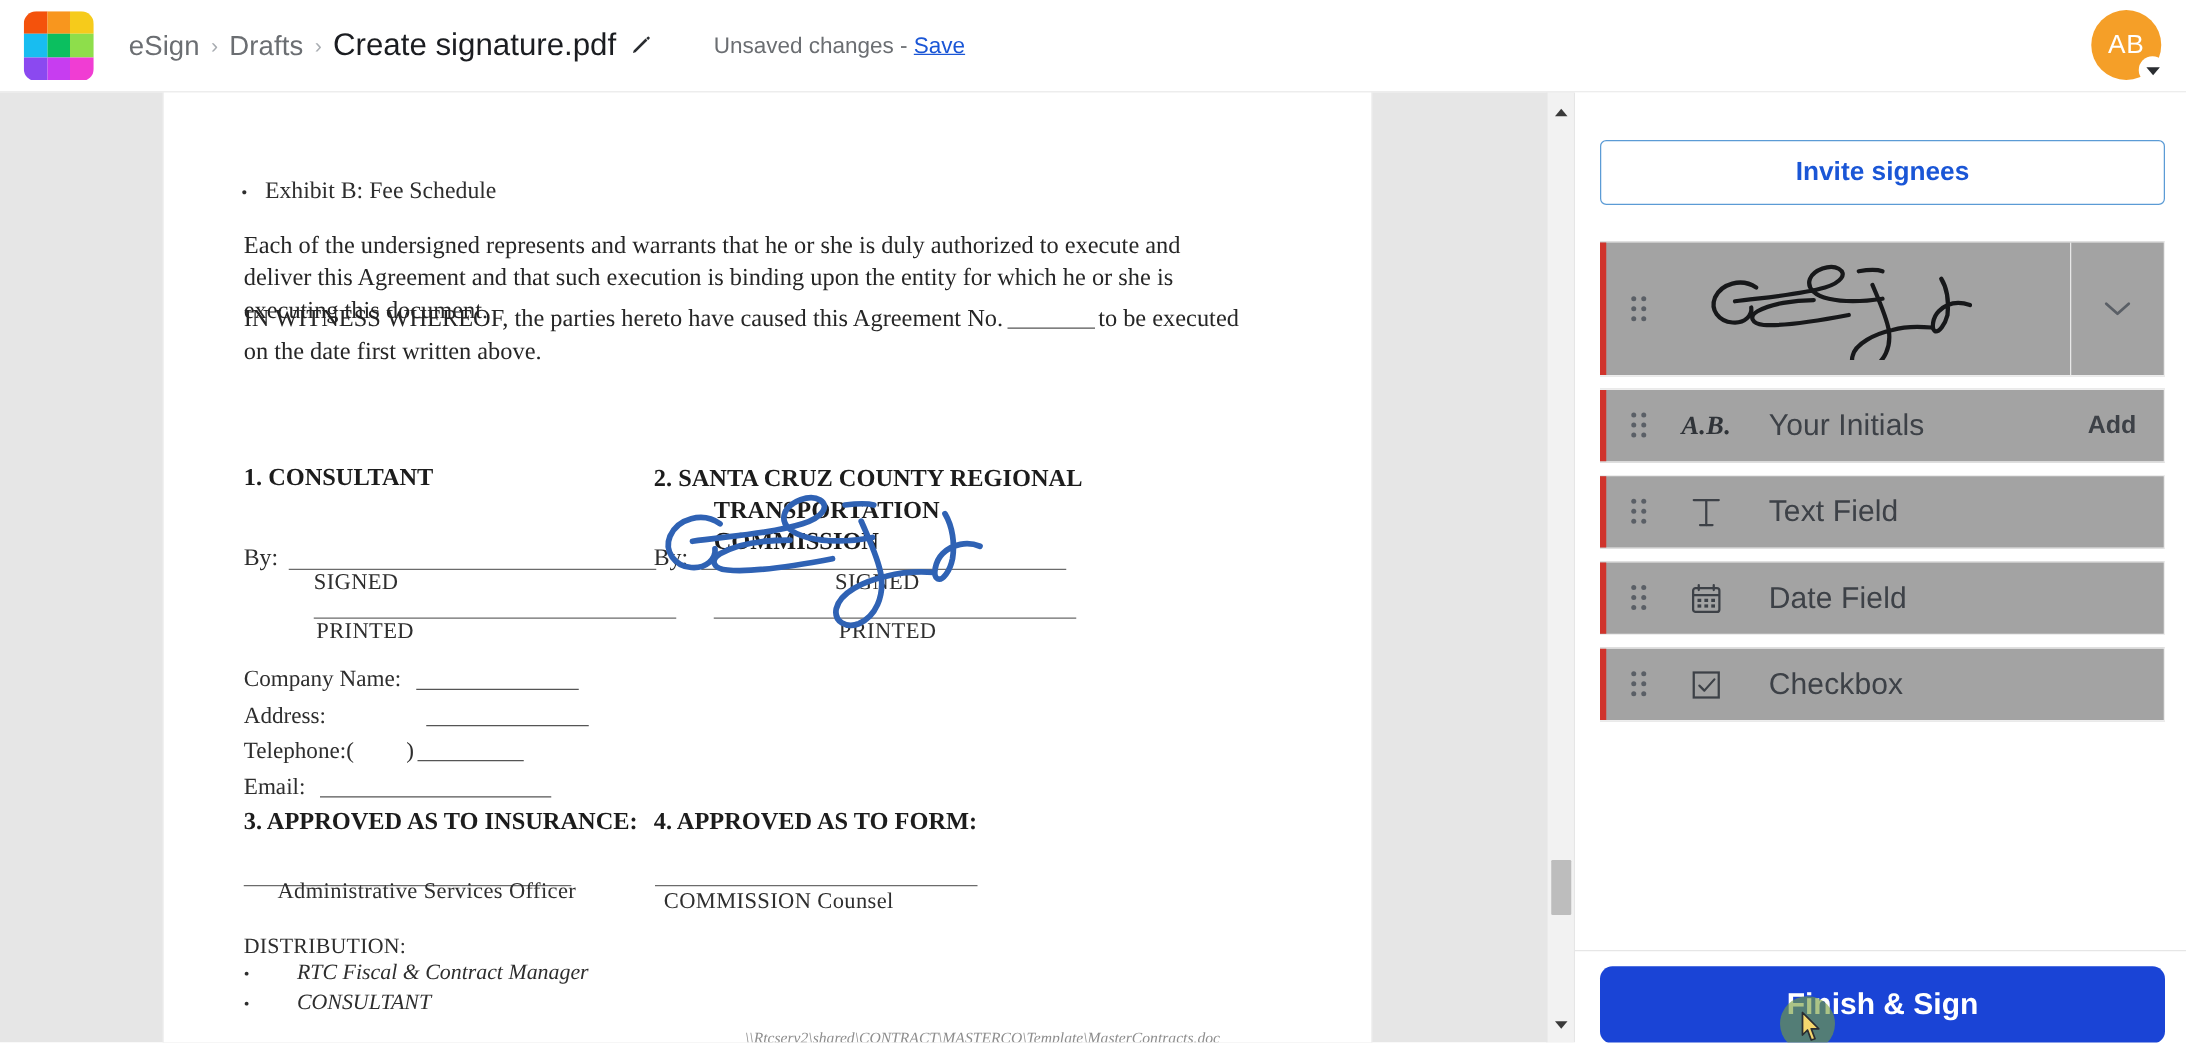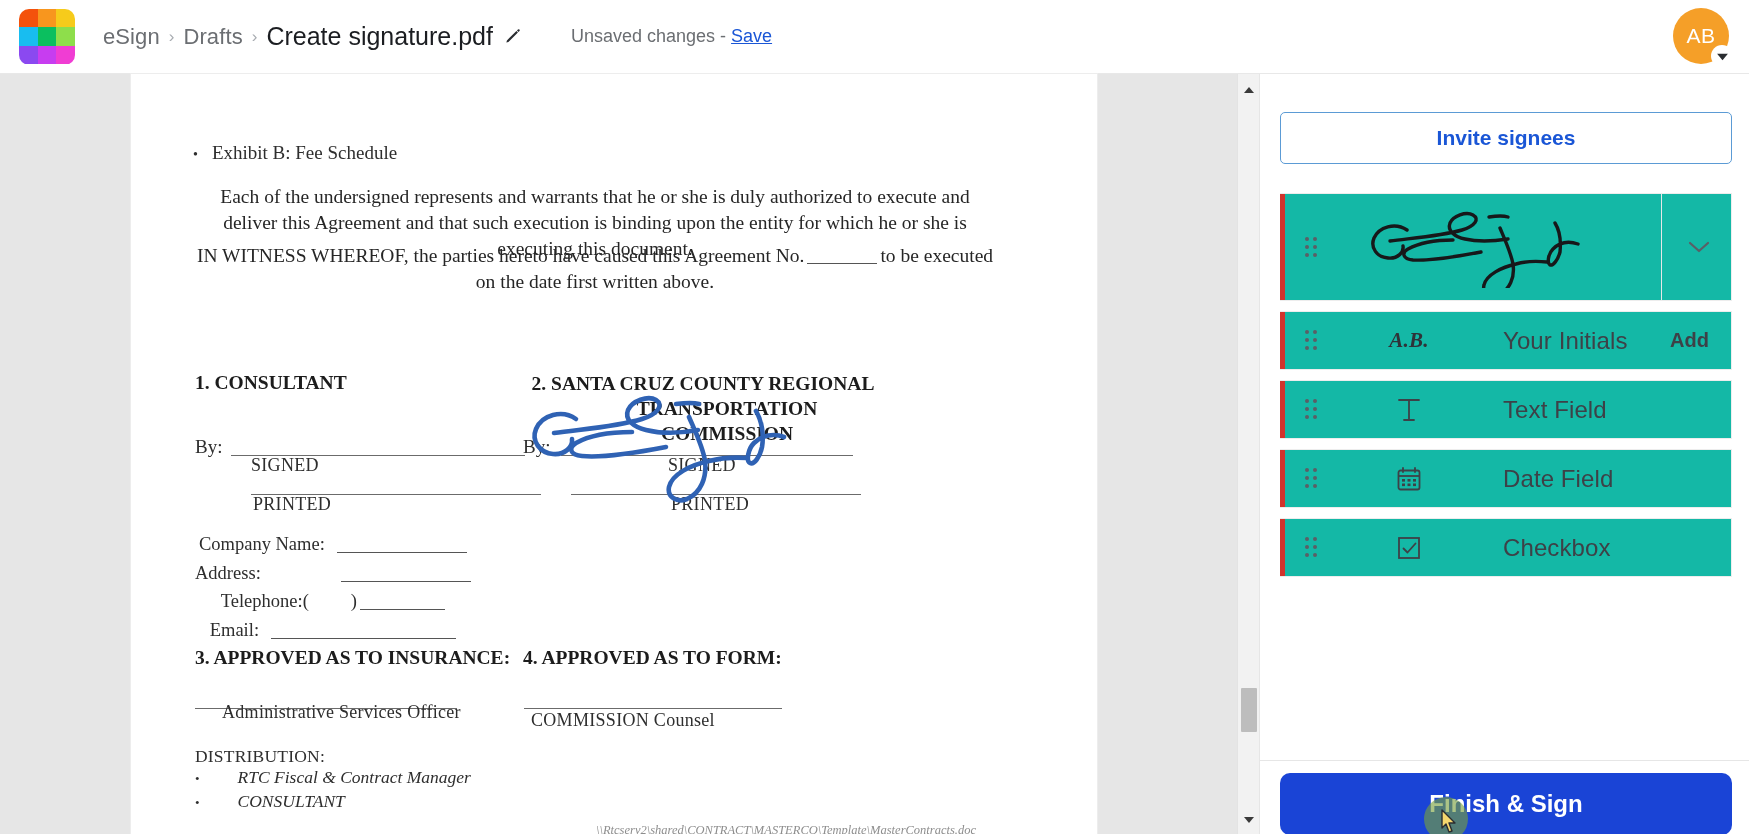--- a/index.html
+++ b/index.html
@@ -2,21 +2,21 @@
 <html><head>
 <meta charset="utf-8">
 <style>
   * { box-sizing: border-box; margin: 0; padding: 0; }
   html, body {
     width: 1749px; height: 834px;
     font-family: "Liberation Sans", sans-serif;
     background: #ffffff;
     overflow: hidden;
   }
-  #app { position: relative; width: 1749px; height: 834px; text-align: center; }
+  #app { position: relative; width: 1749px; height: 834px; }
 
   
   .topbar {
     position: absolute; top: 0; left: 0; width: 1749px; height: 74px;
     background: #ffffff; display: flex; align-items: center;
     border-bottom: 1px solid #e8e8e8;
   }
   .app-logo {
     width: 56px; height: 56px; margin-left: 19px;
     border-radius: 10px; overflow: hidden;
@@ -151,22 +151,22 @@
   }
   .invite-btn {
     position: absolute; left: 20px; top: 38px; width: 452px; height: 52px;
     border: 1.6px solid #5b9bd5; border-radius: 5px; background: #ffffff;
     color: #1a56d6; font-size: 21px; font-weight: bold;
     display: flex; align-items: center; justify-content: center; cursor: pointer;
   }
   .tools { position: absolute; left: 20px; top: 119px; width: 452px; }
   .tool-row {
     position: relative; display: flex; align-items: center;
-    background: #14b8a6; border: 1px solid #ededed; border-left: none;
-    margin-bottom: 10px; cursor: pointer; gap: 44px;
+    background: #a3a3a3; border: 1px solid #ededed; border-left: none;
+    margin-bottom: 10px; cursor: pointer;
   }
   .tool-row::before {
     content: ""; position: absolute; left: 0; top: 0; bottom: 0; width: 5px;
     background: #d0342c;
   }
   .tool-sig { height: 108px; }
   .tool-std { height: 59px; }
   .grip {
     width: 18px; margin-left: 25px; flex: none;
     display: grid; grid-template-columns: repeat(2, 5px); grid-template-rows: repeat(3, 5px);

